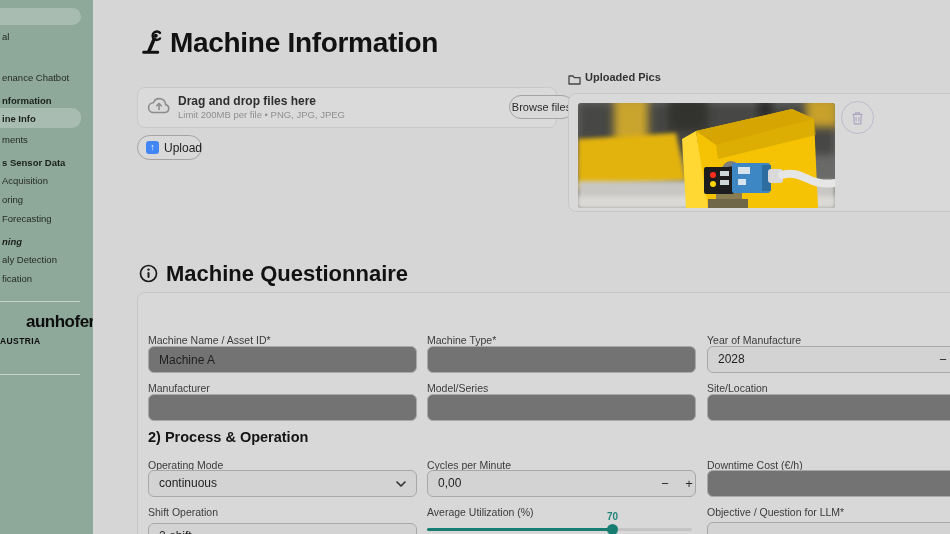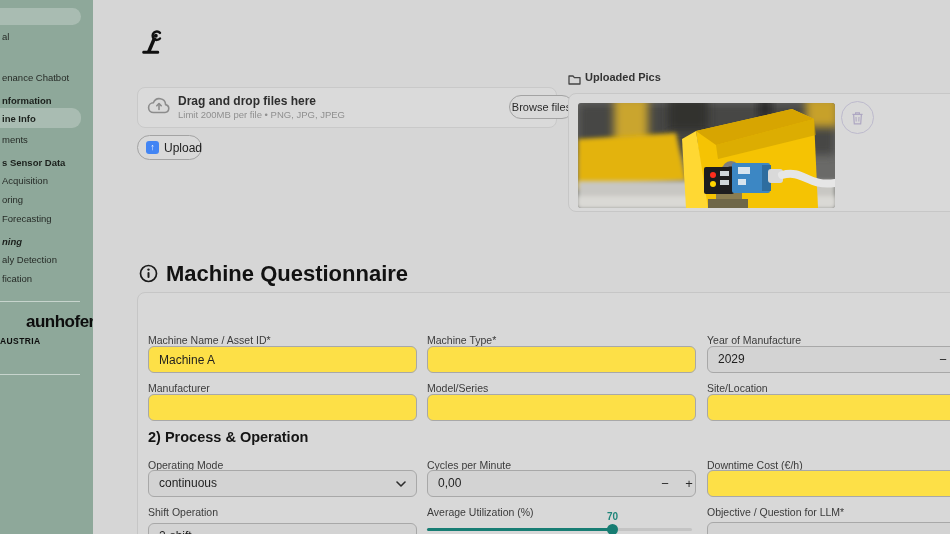--- a/index.html
+++ b/index.html
@@ -34,21 +34,21 @@
   .blue-sq{width:13px;height:13px;border-radius:3px;background:#4285f4;color:#fff;font-size:9px;line-height:13px;text-align:center;font-weight:700;flex:0 0 13px;}
 
   
   .pics-title{position:absolute;left:585px;top:71px;font-size:11px;font-weight:700;color:#333;white-space:nowrap;}
   .pics-box{position:absolute;left:568px;top:93px;width:416px;height:119px;background:#d9d9d9;border:1px solid #c7c7c7;border-radius:8px;box-sizing:border-box;}
   .photo{position:absolute;left:578px;top:103px;width:257px;height:105px;border-radius:3px;overflow:hidden;}
   .trash-btn{position:absolute;left:841px;top:101px;width:31px;height:31px;border-radius:50%;border:1px solid #bdbacd;display:flex;align-items:center;justify-content:center;cursor:pointer;}
 
   
   .q-box{position:absolute;left:137px;top:292px;width:849px;height:310px;background:#d8d8d8;border:1px solid #c6c6c6;border-radius:8px;box-sizing:border-box;}
-  .field-input{position:absolute;width:269px;height:27px;background:#fde047;border:1px solid #a8a8a8;border-radius:6px;
+  .field-input{position:absolute;width:269px;height:27px;background:#737373;border:1px solid #a8a8a8;border-radius:6px;
                box-sizing:border-box;font-family:"Liberation Sans",sans-serif;font-size:12px;color:#1f1f1f;padding:0 10px;outline:none;}
   .sel-box{position:absolute;width:269px;height:27px;background:#d3d3d3;border:1px solid #a8a8a8;border-radius:6px;box-sizing:border-box;cursor:pointer;}
   .sel-text{position:absolute;left:10px;top:0;line-height:25px;font-size:12px;color:#1f1f1f;white-space:nowrap;}
   .sel-chevron{position:absolute;right:10px;top:10px;}
   .stepper{position:absolute;top:0;width:24px;height:25px;line-height:25px;text-align:center;font-size:13px;color:#2a2a2a;cursor:pointer;}
   .q-textarea{position:absolute;left:707px;top:522px;width:269px;height:55px;background:#d3d3d3;border:1px solid #a8a8a8;border-radius:6px;
               box-sizing:border-box;resize:none;outline:none;font-family:"Liberation Sans",sans-serif;}
 
   
   .slider{position:absolute;left:427px;top:503px;width:265px;height:31px;--pct:0.7;cursor:pointer;}
@@ -84,20 +84,21 @@
     <div class="sb-logo2">AUSTRIA</div>
     <div class="sb-div" style="top:374px;"></div>
   </div>
 
   <svg class="abs" style="left:137px;top:28px;" width="28" height="28" viewBox="0 0 24 24">
     <path d="M19.7 4.2 A3.6 3.6 0 1 0 19.7 9.0" fill="none" stroke="#111" stroke-width="2.1" stroke-linecap="round"></path>
     <circle cx="16.1" cy="6.6" r="1.7" fill="#111"></circle>
     <polygon points="8.6,20 13.8,7.8 16.5,9 11.9,20" fill="#111"></polygon>
     <rect x="4.5" y="19.5" width="14.5" height="2.6" rx="1.2" fill="#111"></rect>
   </svg>
+  <div class="page-title">Machine Information</div>
 
 
   <div class="dropzone"></div>
   <svg class="abs" style="left:146px;top:96px;" width="26" height="20" viewBox="0 0 26 20">
     <path d="M7.5 16.5 h11.5 a4 4 0 0 0 0.6 -7.9 A6.3 6.3 0 0 0 7.4 6.8 A4.6 4.6 0 0 0 7.5 16.5 z" fill="none" stroke="#8c8c8c" stroke-width="1.6" stroke-linejoin="round"></path>
     <line x1="13" y1="13.5" x2="13" y2="7.8" stroke="#8c8c8c" stroke-width="1.6" stroke-linecap="round"></line>
     <polyline points="10.8,9.8 13,7.6 15.2,9.8" fill="none" stroke="#8c8c8c" stroke-width="1.6" stroke-linecap="round" stroke-linejoin="round"></polyline>
   </svg>
   <div class="drop-title">Drag and drop files here</div>
   <div class="drop-hint">Limit 200MB per file • PNG, JPG, JPEG</div>
@@ -176,21 +177,21 @@
 
   <div class="q-box"></div>
 
 
   <div class="small-label" style="left:148px;top:334px;">Machine Name / Asset ID*</div>
   <input class="field-input" style="left: 148px; top: 346px;" value="Machine A">
   <div class="small-label" style="left:427px;top:334px;">Machine Type*</div>
   <input class="field-input" style="left: 427px; top: 346px;" value="">
   <div class="small-label" style="left:707px;top:334px;">Year of Manufacture</div>
   <div class="sel-box" style="left:707px;top:346px;">
-    <span class="sel-text">2029</span>
+    <span class="sel-text">2028</span>
     <span class="stepper" style="left:223px;">−</span>
 
   </div>
 
   <div class="small-label" style="left:148px;top:382px;">Manufacturer</div>
   <input class="field-input" style="left: 148px; top: 394px;" value="">
   <div class="small-label" style="left:427px;top:382px;">Model/Series</div>
   <input class="field-input" style="left: 427px; top: 394px;" value="">
   <div class="small-label" style="left:707px;top:382px;">Site/Location</div>
   <input class="field-input" style="left: 707px; top: 394px;" value="">

